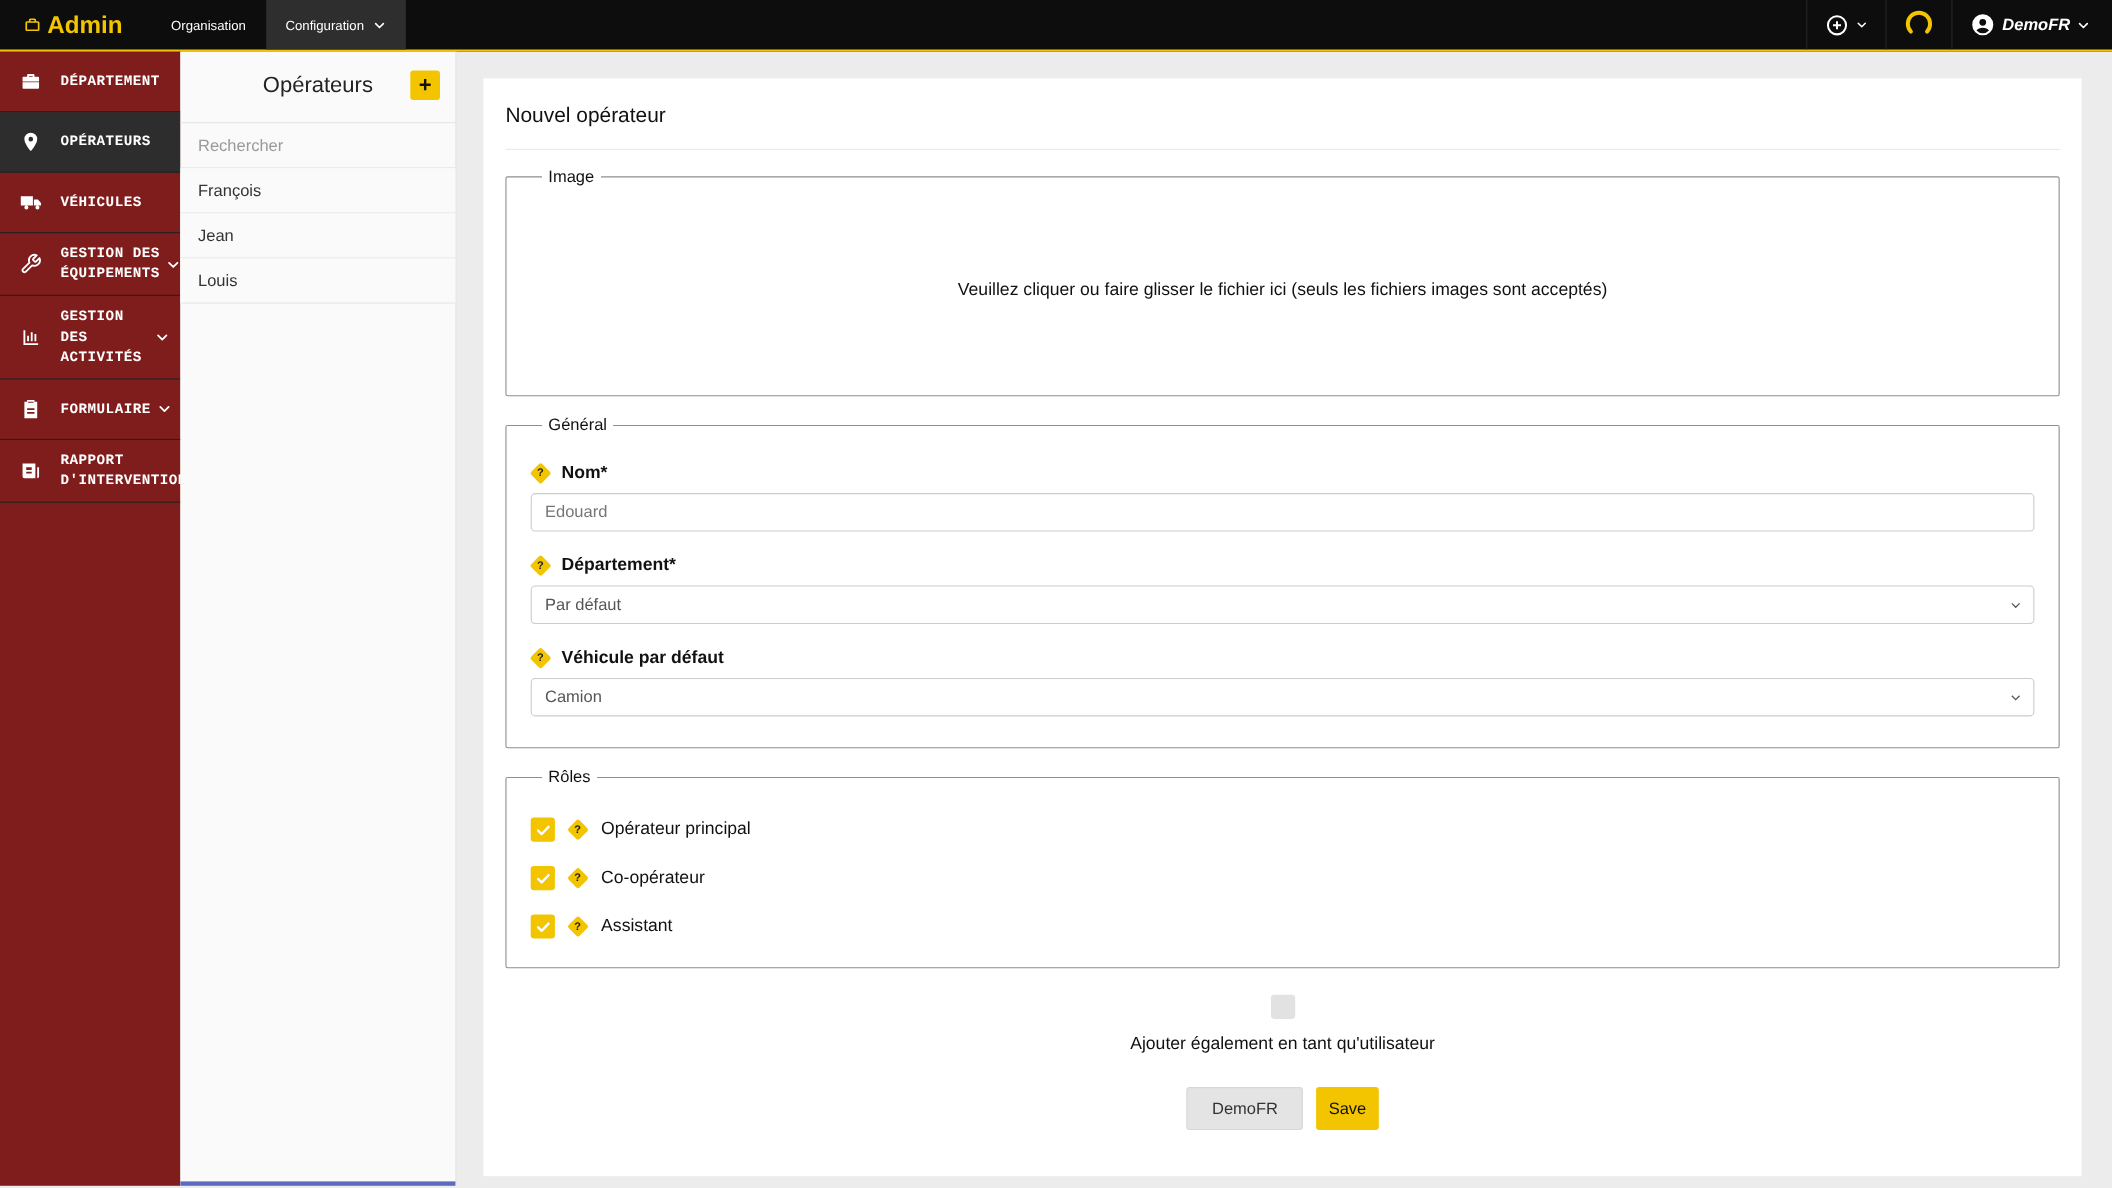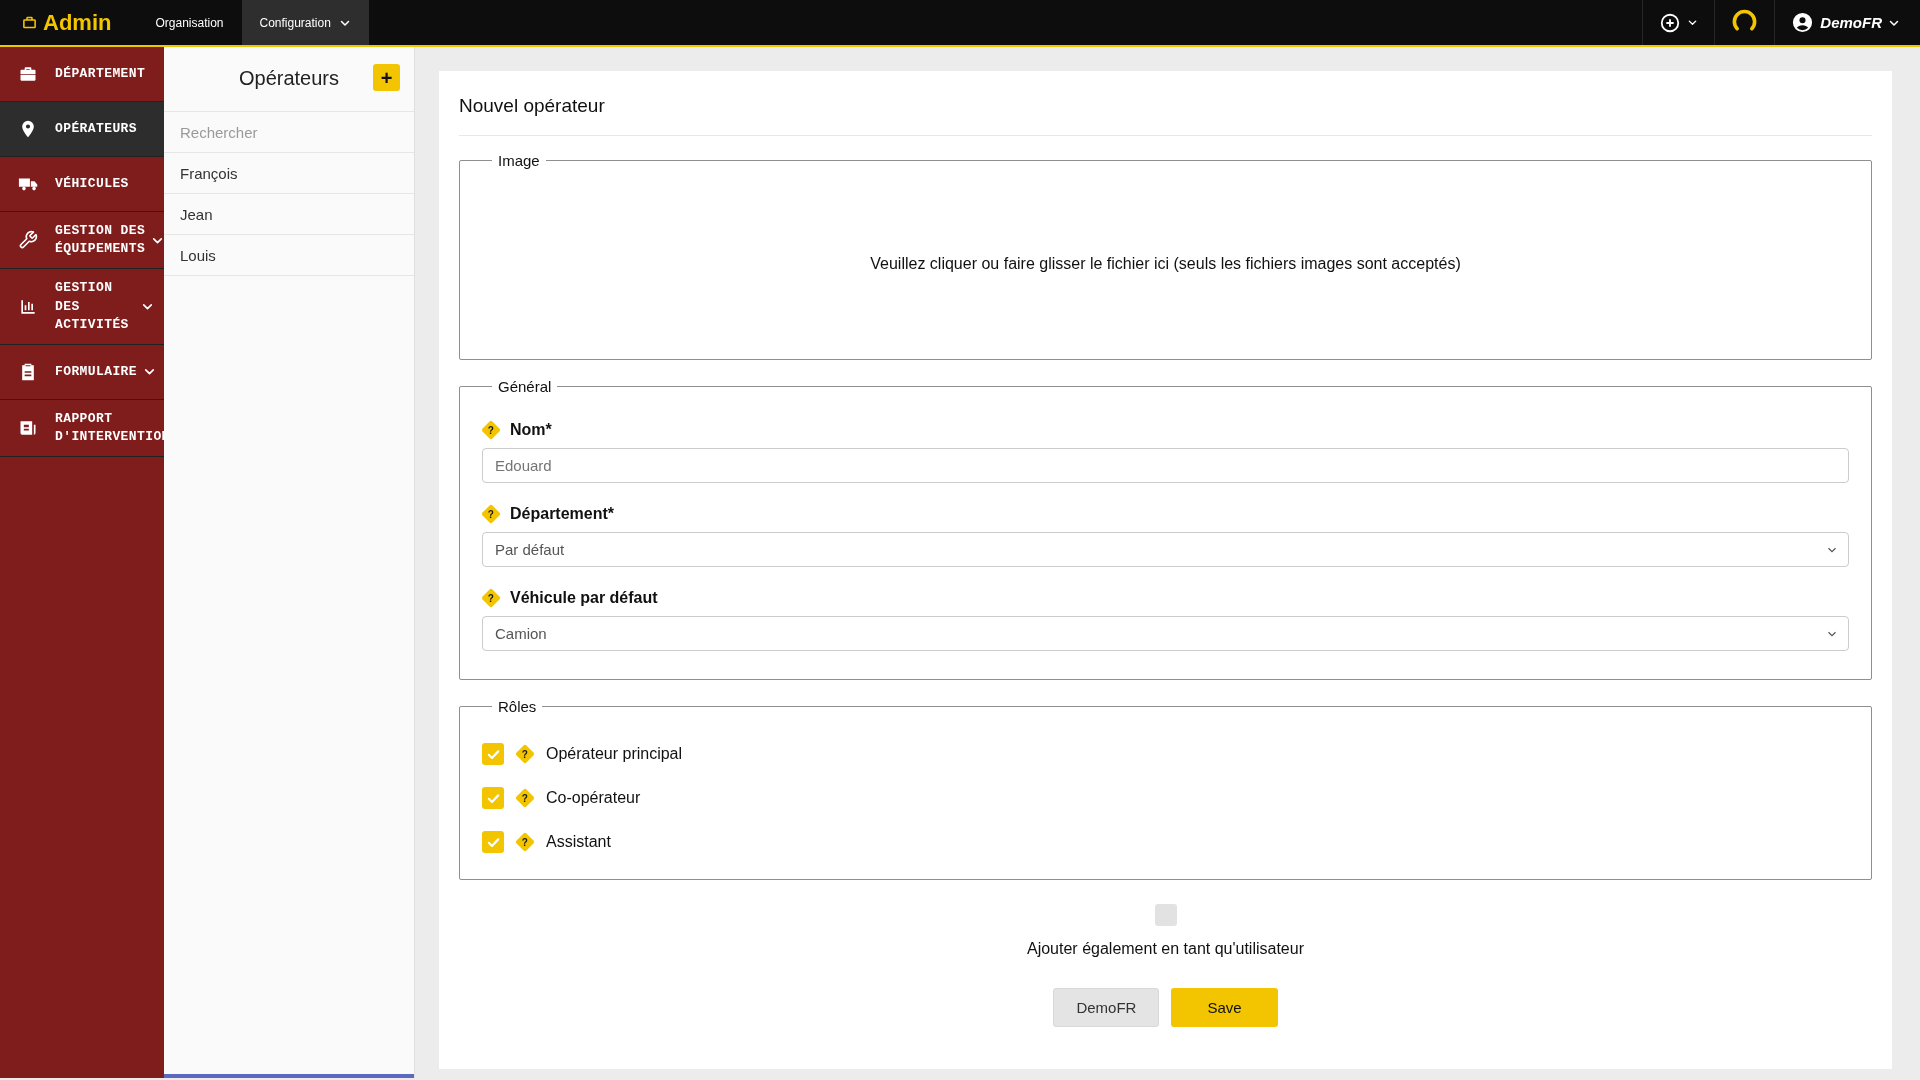--- a/index.html
+++ b/index.html
@@ -145,21 +145,21 @@
   .role-label, .user-label { font-size:16px; color:#111; }
 
   .user-row { display:flex; align-items:center; gap:14px; margin:24px 0 30px 0;flex-direction:column; }
 
   .actions { display:flex; justify-content:center; gap:12px; margin-top:14px; }
   .btn {
     border:none; border-radius:3px; padding:10px 22px;
     font-size:15px; cursor:pointer; font-family:"Liberation Sans", sans-serif;
   }
   .btn-cancel { background:#e4e4e4; border:1px solid #d8d8d8; color:#333; }
-  .btn-save { background:#f2c500; color:#111; padding:10px 36px; }
+  .btn-save { background:#f2c500; color:#111; padding:10px 11px; }
 </style>
 </head>
 <body>
 
 <header class="topbar">
   <div class="logo">
     <span style="display:flex;">
       <svg viewBox="0 0 24 24" width="15" height="15" fill="none" stroke="currentColor" stroke-width="2.5">
           <rect x="3" y="8" width="18" height="12" rx="1"></rect>
           <path d="M8 8V5a1 1 0 011-1h6a1 1 0 011 1v3"></path>

